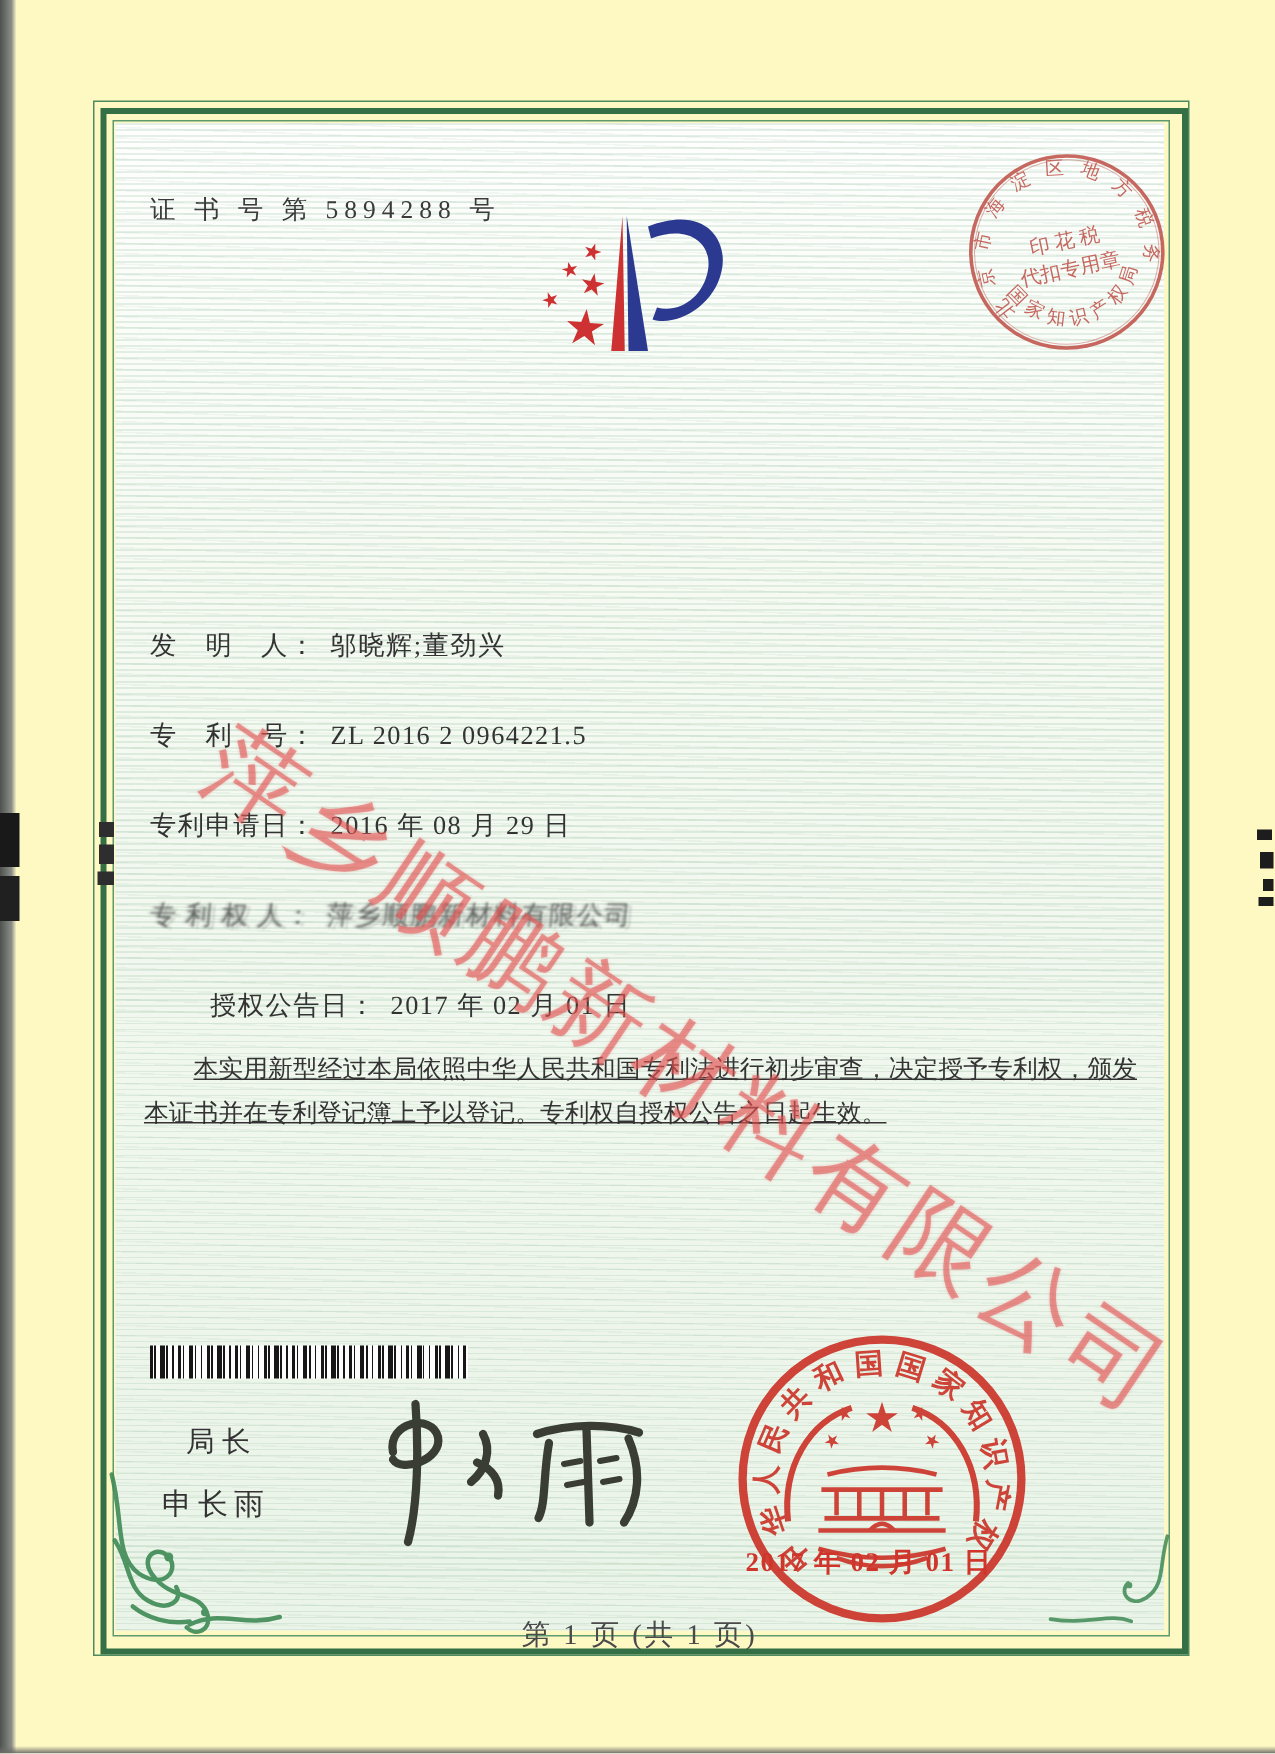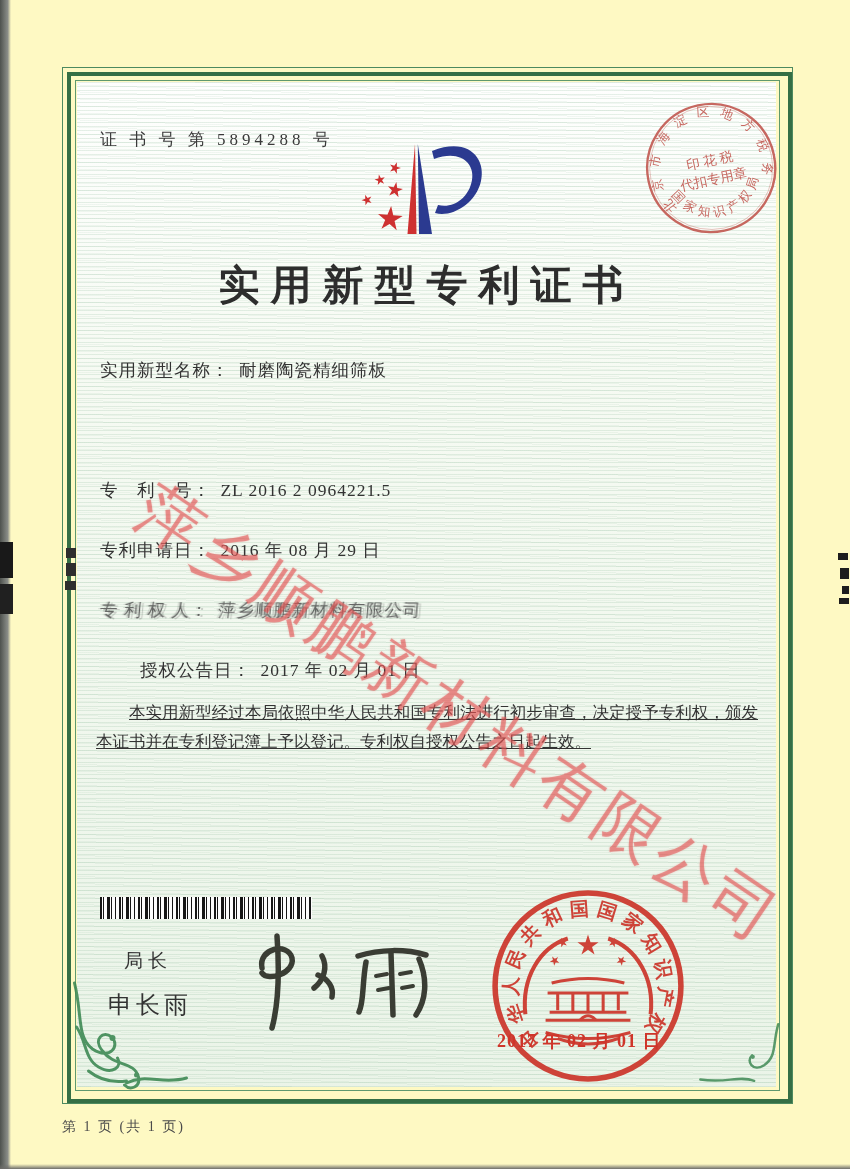--- a/index.html
+++ b/index.html
@@ -37,26 +37,26 @@
            text-shadow:3px 1px 0 rgba(70,70,70,0.30), -2px 0 0 rgba(70,70,70,0.22);}
   .body-text{position:absolute;left:96px;top:698px;width:662px;z-index:3;color:#333;
              font-size:16.5px;line-height:29px;text-align:justify;text-decoration:underline;}
   .body-text p{margin:0;text-indent:2em;}
   .barcode{position:absolute;left:100px;top:897px;width:212px;height:22px;z-index:3;
            background:repeating-linear-gradient(90deg,
              #161616 0 2px, #fdfdfd 2px 3px, #161616 3px 4px, #fdfdfd 4px 7px,
              #161616 7px 10px, #fdfdfd 10px 11px, #161616 11px 12px, #fdfdfd 12px 15px,
              #161616 15px 16px, #fdfdfd 16px 19px);}
   .sig-title{position:absolute;left:124px;top:948px;font-size:19px;letter-spacing:5px;color:#333;z-index:3;}
-  .sig-name{position:absolute;left:108px;top:989px;font-size:24px;letter-spacing:4px;color:#333;z-index:3;}
+  .sig-name{position:absolute;left:108px;top:989px;font-size:20px;letter-spacing:4px;color:#333;z-index:3;}
   .signature-svg{position:absolute;left:228px;top:922px;width:230px;height:118px;z-index:3;}
   .office-seal{position:absolute;left:487px;top:885px;width:202px;height:202px;z-index:7;opacity:.92;}
   .seal-date{position:absolute;left:497px;top:1029px;font-size:18px;letter-spacing:1px;color:#cf352a;z-index:8;
              font-weight:bold;white-space:nowrap;}
-  .footer{position:absolute;left:62px;top:1118px;width:729px;text-align:left;font-size:14px;
+  .footer{position:absolute;left:62px;top:1077px;width:729px;text-align:center;font-size:19px;
           letter-spacing:2px;color:#4a4a4a;z-index:3;}
   .watermark{position:absolute;left:168px;top:466px;z-index:6;font-size:64px;letter-spacing:5px;
              color:rgba(226,80,80,0.52);white-space:nowrap;transform:rotate(34deg);transform-origin:left top;
              text-shadow:0 0 2px rgba(226,80,80,0.30);pointer-events:none;font-weight:400;}
   .flourish{position:absolute;z-index:4;}
   svg text{font-family:"Liberation Serif","DejaVu Serif",serif;}
 </style>
 </head>
 <body>
 
@@ -124,25 +124,24 @@
     <text font-size="12.5" fill="#c0544c" letter-spacing="10">
       <textPath href="#taxTop" startOffset="2">北京市海淀区地方税务局</textPath>
     </text>
     <text x="75" y="73" text-anchor="middle" font-size="13.5" fill="#c0544c">印 花 税</text>
     <text x="75" y="92" text-anchor="middle" font-size="13.5" fill="#c0544c">代扣专用章</text>
     <text font-size="12.5" fill="#c0544c" letter-spacing="4">
       <textPath href="#taxBottom" startOffset="6">国家知识产权局</textPath>
     </text>
   </svg>
 
-  <div class="title">实用新型专利证书</div>
-
-  <div class="field-row" style="top:358px;">
-    <span class="field-label">实用新型名称：</span>
-    <span class="field-value">耐磨陶瓷精细筛板</span>
+
+  <div class="field-row" style="top:418px;">
+    <span class="field-label">发　明　人：</span>
+    <span class="field-value">邬晓辉;董劲兴</span>
   </div>
   <div class="field-row" style="top:478px;">
     <span class="field-label">专　利　号：</span>
     <span class="field-value">ZL 2016 2 0964221.5</span>
   </div>
   <div class="field-row" style="top:538px;">
     <span class="field-label">专利申请日：</span>
     <span class="field-value">2016 年 08 月 29 日</span>
   </div>
   <div class="field-row ghosted" style="top:598px;">

